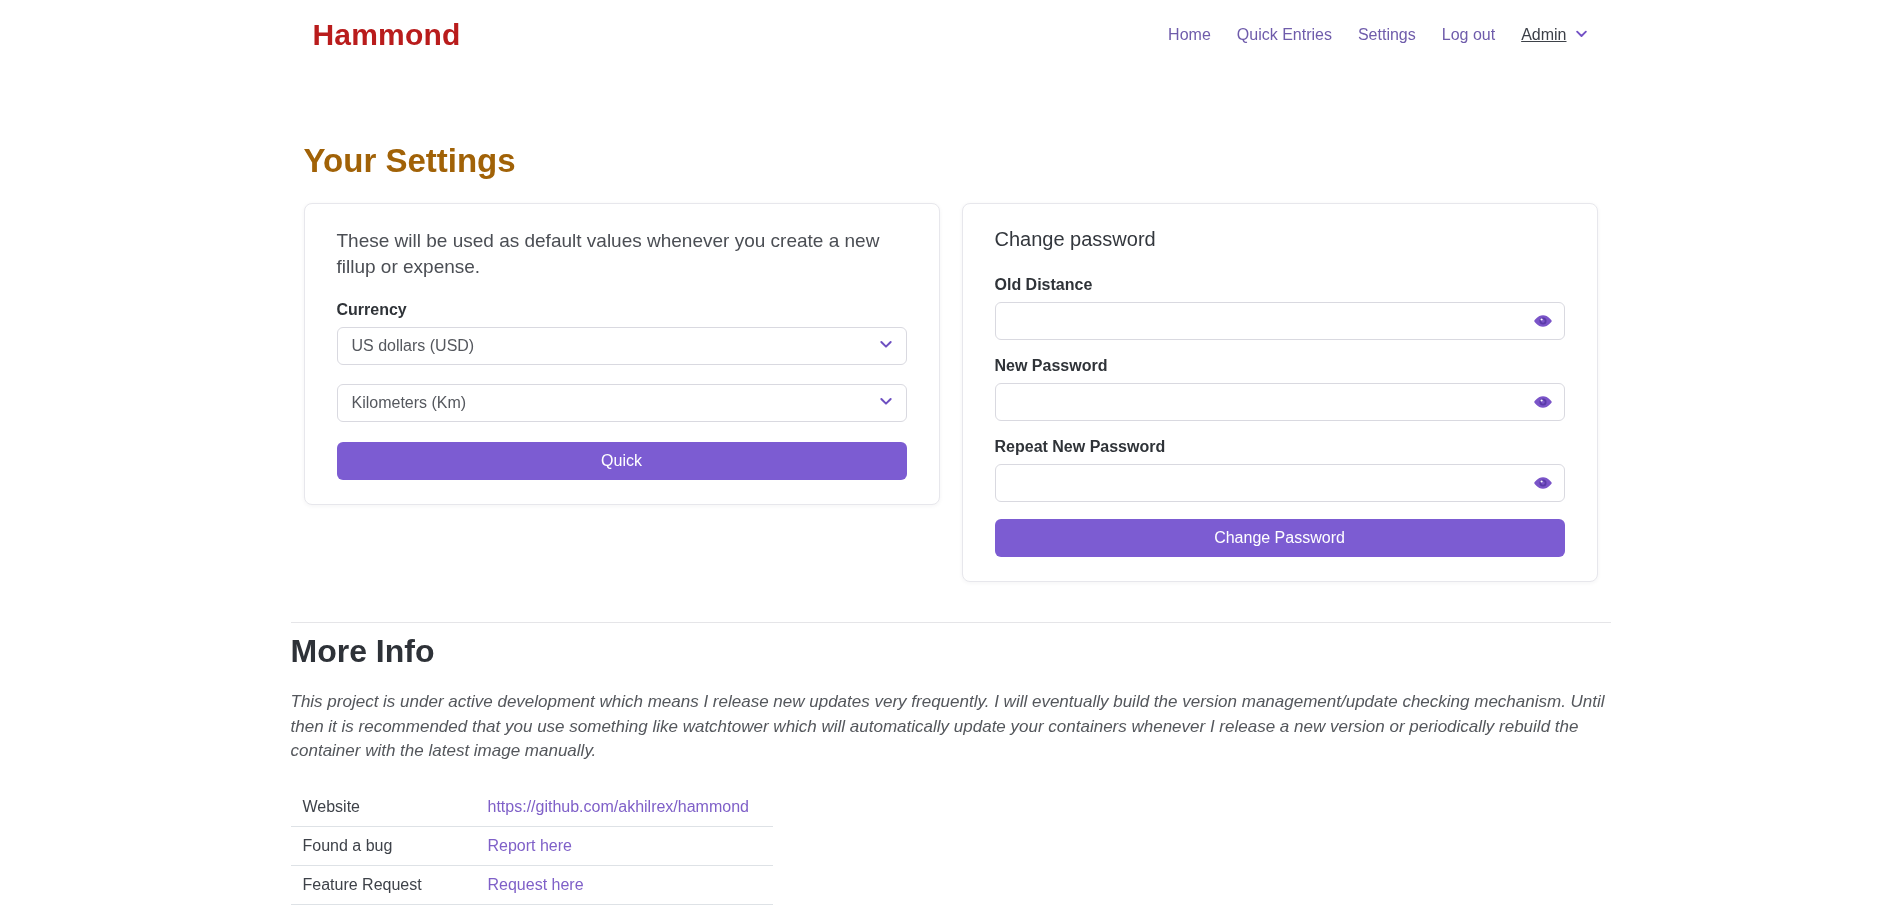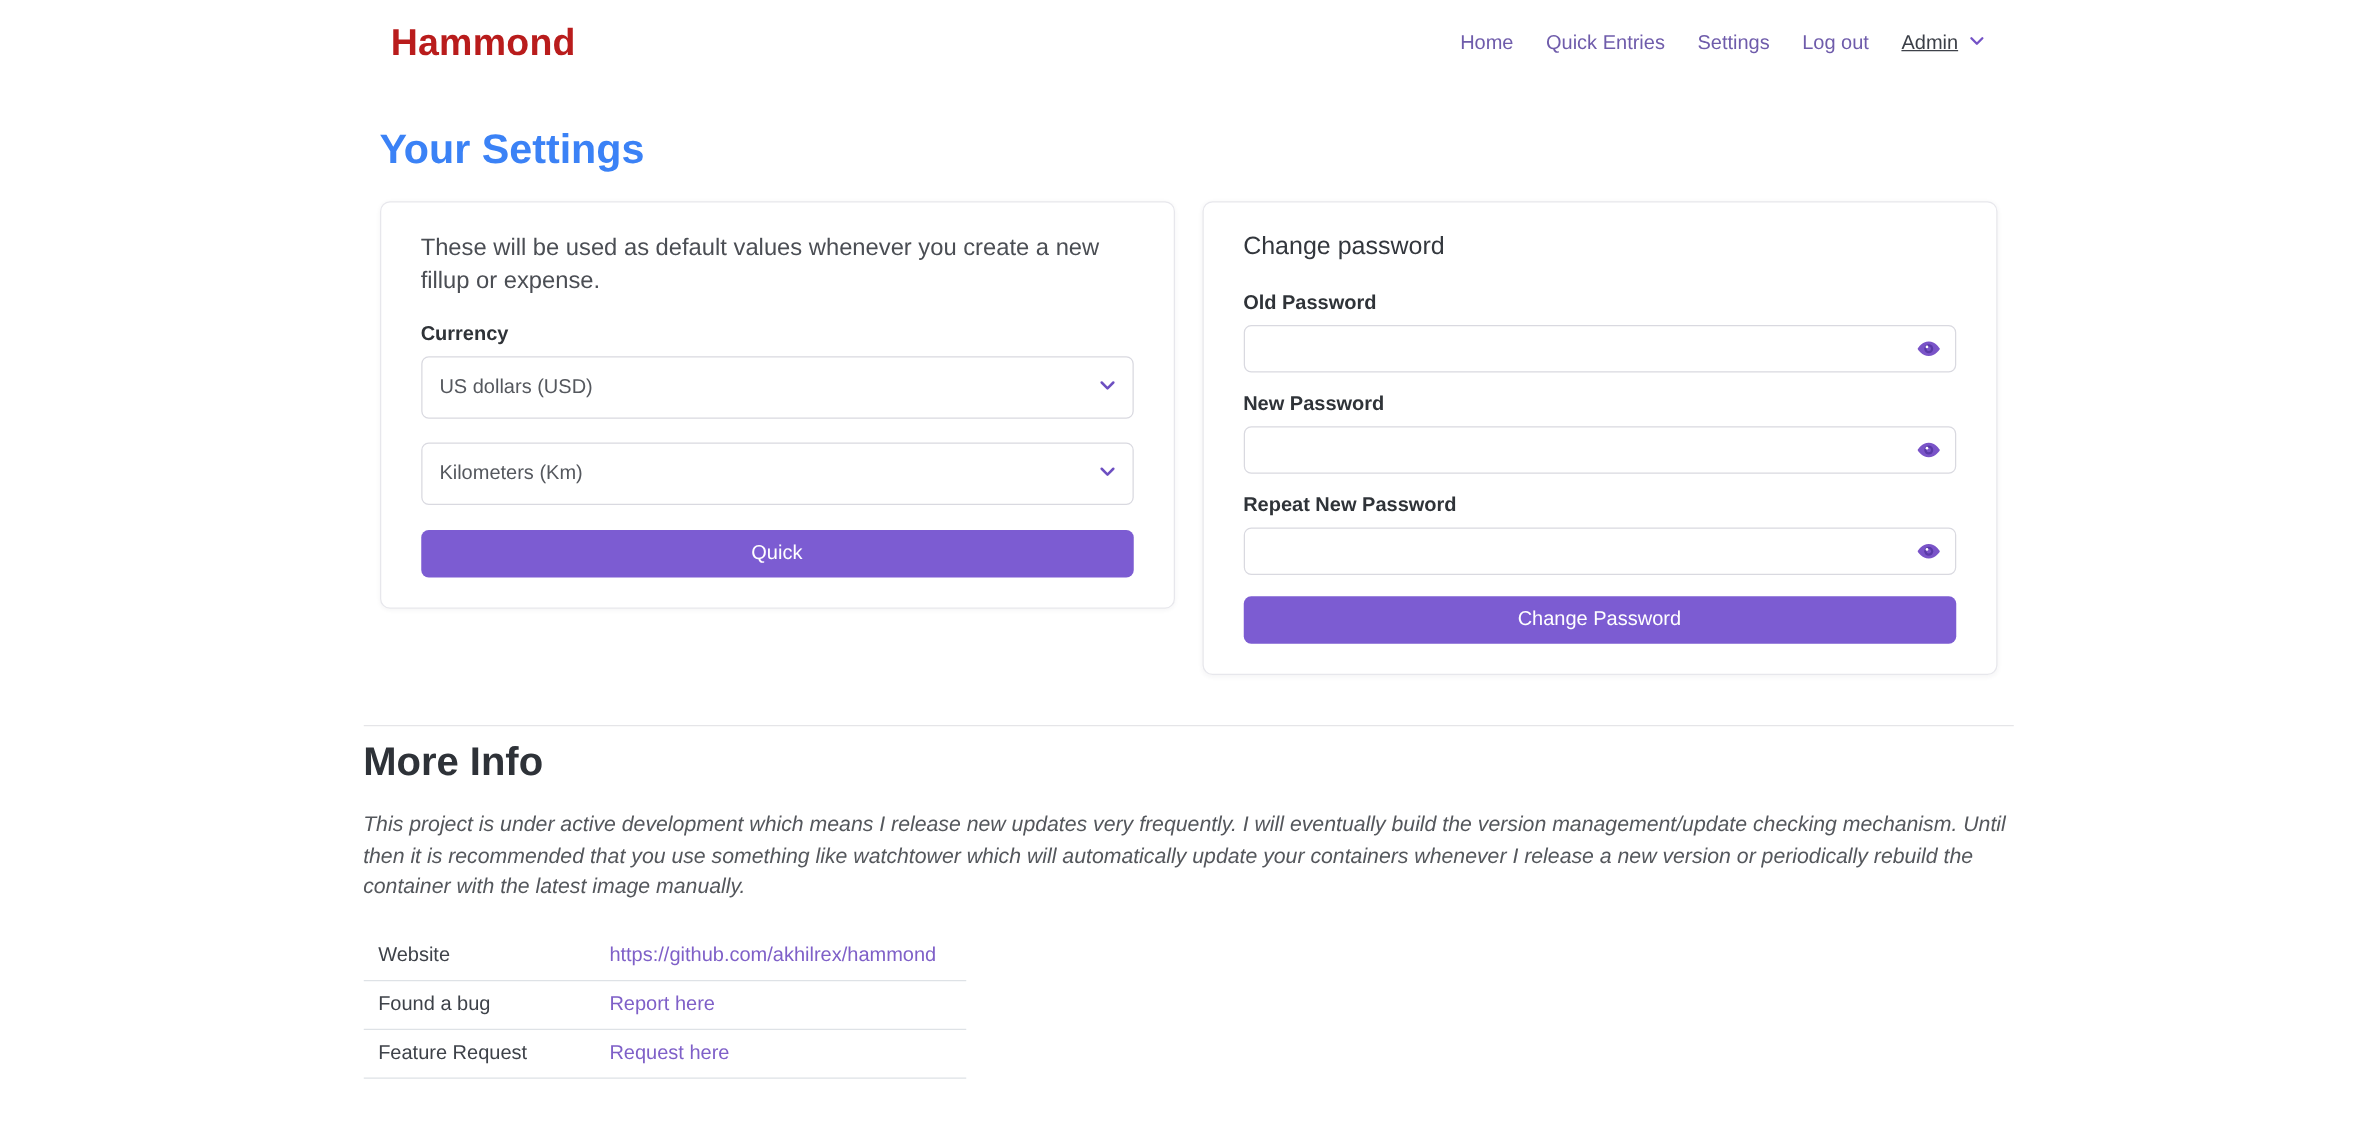--- a/index.html
+++ b/index.html
@@ -16,30 +16,30 @@
     width: 1320px; margin: 0 auto; padding: 0 22px;
     display: flex; justify-content: space-between; align-items: center;
   }
   .brand { font-size: 30px; font-weight: 700; color: #b91c1c; letter-spacing: 0.2px; cursor: pointer; }
   .nav-links { display: flex; align-items: center; gap: 26px; font-size: 16px; }
   .nav-link { color: #6f5cab; cursor: pointer; text-decoration: none; }
   .admin-toggle { display: flex; align-items: center; gap: 7px; cursor: pointer; text-decoration: underline; }
   .admin-label { color: #3b3f47; font-weight: 500; }
   
   .settings { width: 1320px; margin: 0 auto; padding: 0 13px; }
-  .page-title { font-size: 33px; font-weight: 600; color: #3b82f6; margin: 30px 0 23px; }
+  .page-title { font-size: 33px; font-weight: 600; color: #a16207; margin: 72px 0 23px; }
   .cards { display: flex; gap: 22px; align-items: flex-start; }
   .card {
     flex: 1; background: #fff; border: 1px solid #e7e7ec; border-radius: 8px;
     padding: 24px 32px; box-shadow: 0 1px 4px rgba(40,40,60,0.05);
   }
   .intro { font-size: 19px; line-height: 26px; color: #4b4e54; margin: 0 0 21px; }
   .field-label { font-size: 16px; font-weight: 600; color: #2f3338; margin: 0 0 8px; }
   .select {
-    height: 50px; border: 1px solid #d9d9e0; border-radius: 6px; background: #fff;
+    height: 38px; border: 1px solid #d9d9e0; border-radius: 6px; background: #fff;
     display: flex; align-items: center; justify-content: space-between;
     padding: 0 12px 0 14px; font-size: 16px; color: #55585e; margin-bottom: 19px; cursor: pointer;
   }
   .btn {
     display: block; width: 100%; height: 38px; border: none; border-radius: 6px;
     background: #7c5cd2; color: #ffffff; font-size: 16px; cursor: pointer;
     font-family: "Liberation Sans", sans-serif;
   }
   .btn-save { margin-top: 20px; }
   .card-title { font-size: 20px; font-weight: 400; color: #33373d; margin: 0 0 25px; }
@@ -116,21 +116,21 @@
         </span>
       </div>
 
       <button class="btn btn-save">Quick</button>
     </div>
 
     <div class="card">
       <h2 class="card-title">Change password</h2>
 
       <div class="pw-group">
-        <div class="field-label">Old Password</div>
+        <div class="field-label">Old Distance</div>
         <div class="pw-wrap">
           <input type="password" class="pw-input" style="">
           <button class="eye-btn">
             <svg width="20" height="20" viewBox="0 0 24 24">
                 <path fill="#7a54c8" d="M12 5C5.6 5 1.7 11.3 1.5 11.6a.9.9 0 000 .8C1.7 12.7 5.6 19 12 19s10.3-6.3 10.5-6.6a.9.9 0 000-.8C22.3 11.3 18.4 5 12 5z"></path>
                 <circle cx="12" cy="12" r="4.3" fill="#5a3aa8"></circle>
                 <circle cx="12" cy="12" r="2.1" fill="#7a54c8"></circle>
                 <circle cx="10.3" cy="10.2" r="1.3" fill="#ffffff"></circle>
               </svg>
           </button>

